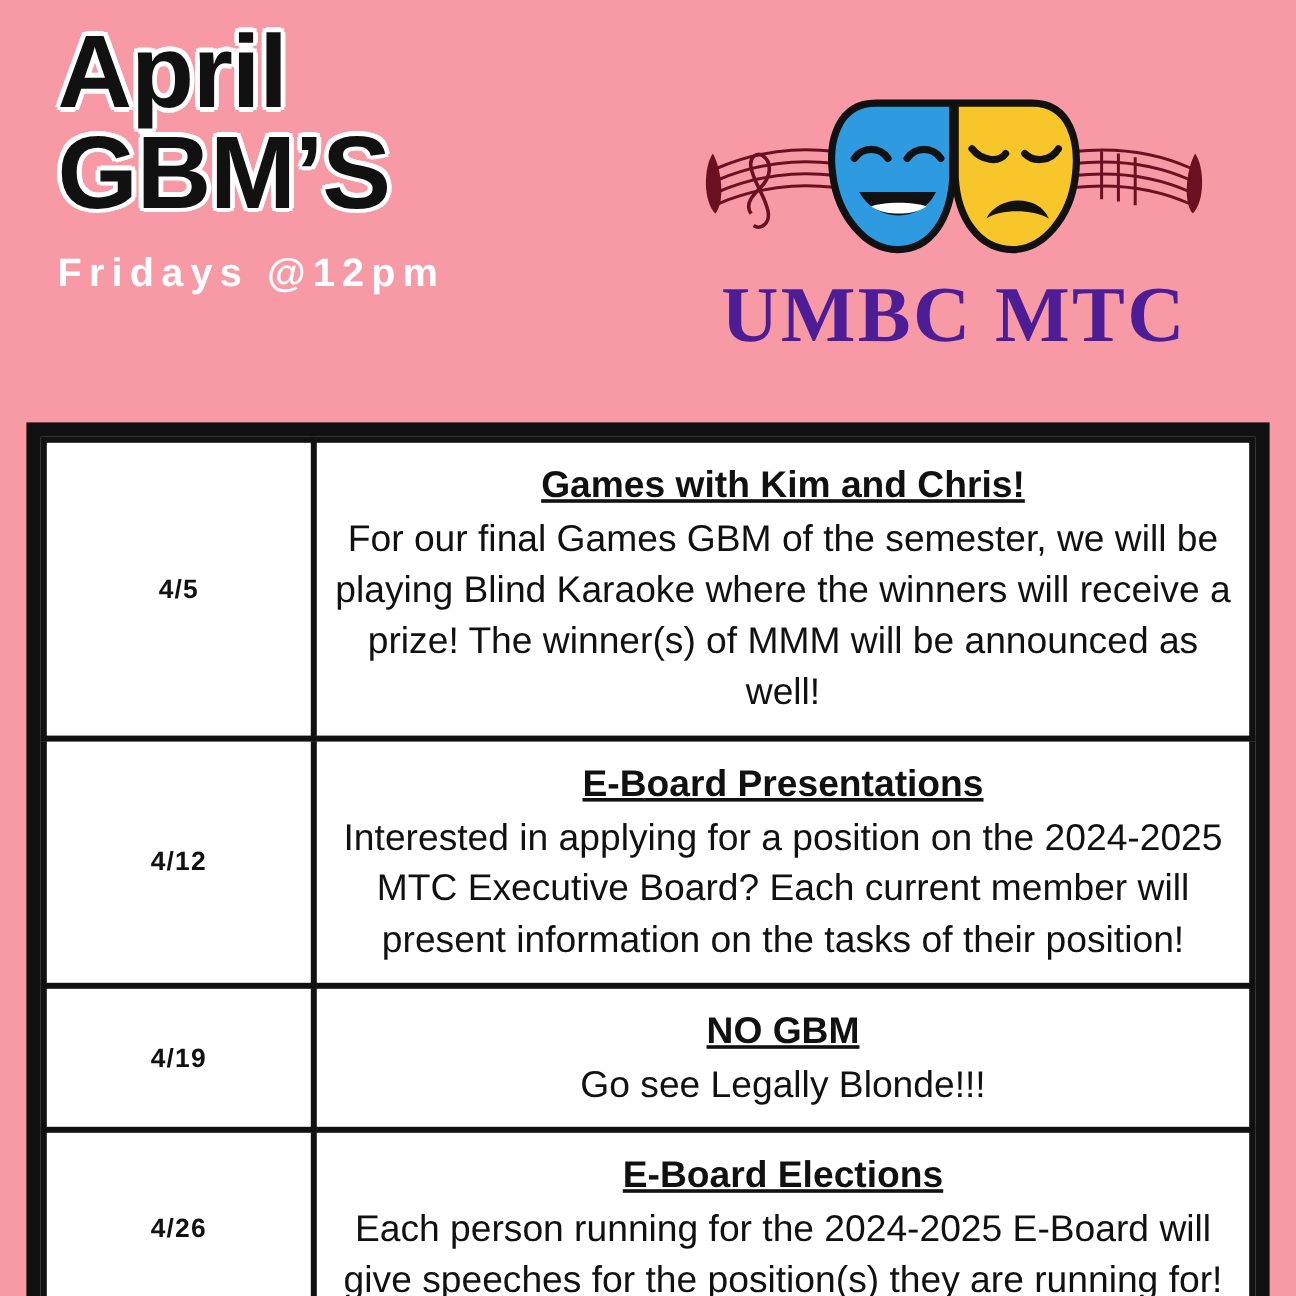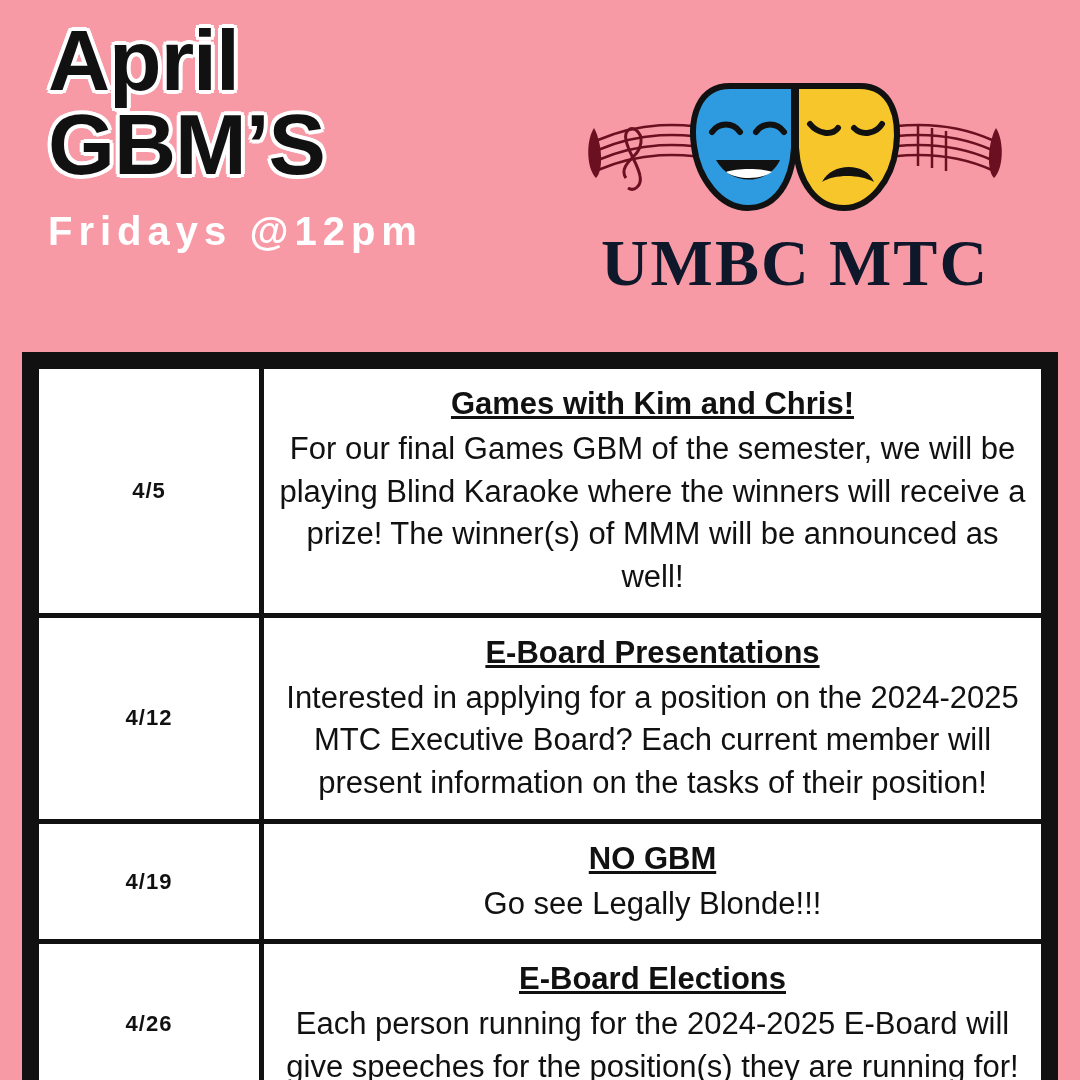--- a/index.html
+++ b/index.html
@@ -46,21 +46,21 @@
        0px 4px 0 #ffffff,
        4px 0px 0 #ffffff,
       -4px 0px 0 #ffffff,
        0px -4px 0 #ffffff;
   }
 
   .subtitle {
     margin-top: 18px;
     color: #FFFFFF;
     font-weight: bold;
-    font-size: 40px;
+    font-size: 33px;
     letter-spacing: 6px;
     line-height: 1.32;
   }
 
   
   .logo-block {
     position: absolute;
     right: 70px;
     top: 78px;
     width: 430px;
@@ -68,21 +68,21 @@
   }
   .logo-art {
     width: 430px;
     height: 140px;
     position: relative;
   }
   .logo-text {
     margin-top: 12px;
     font-family: "Liberation Serif", serif;
     font-weight: bold;
-    color: #0f172a;
+    color: #4c1d95;
     font-size: 66px;
     letter-spacing: 2px;
     line-height: 1;
   }
 
   
   .table-wrap {
     position: absolute;
     left: 22px;
     top: 352px;

